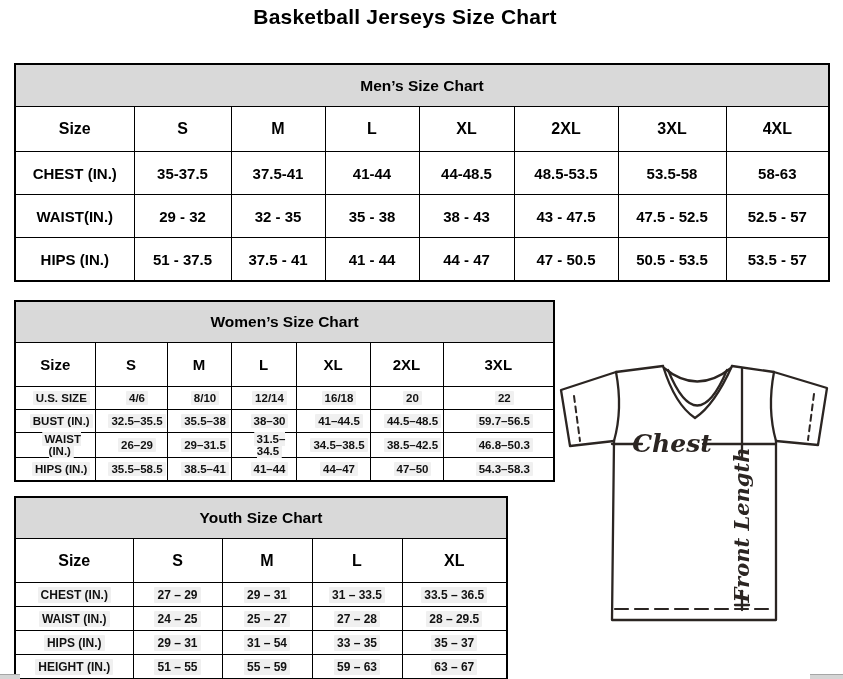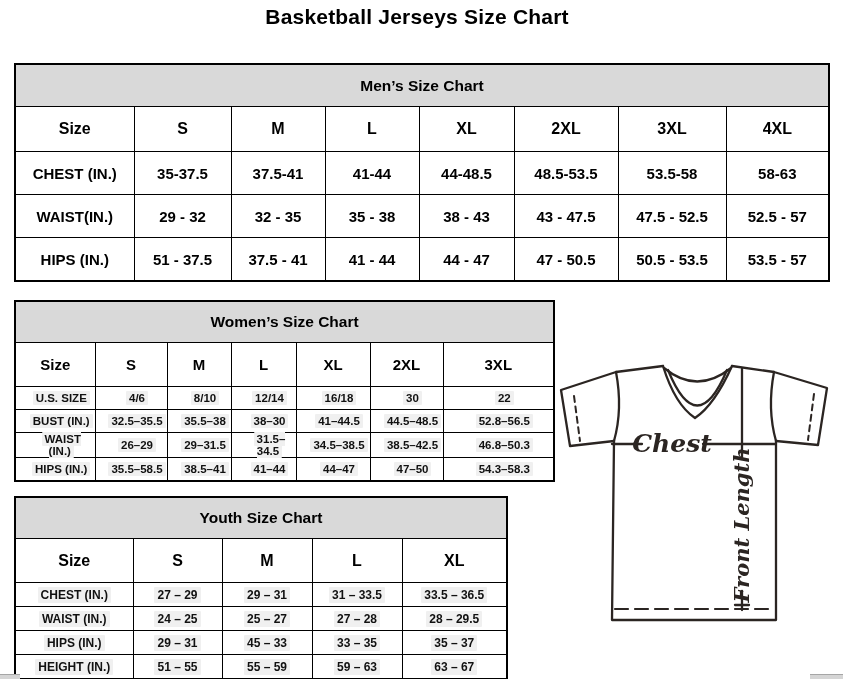--- a/index.html
+++ b/index.html
@@ -2,21 +2,21 @@
 <html><head>
 <meta charset="utf-8">
 <style>
   html,body{margin:0;padding:0;background:#fff;}
   .stage{
     position:relative;width:843px;height:679px;background:#ffffff;overflow:hidden;
     font-family:"Liberation Sans","DejaVu Sans",sans-serif;color:#000;
   }
   .page-title{
     position:absolute;top:5px;left:0;width:810px;text-align:center;
-    font-size:21px;font-weight:bold;letter-spacing:0.2px;padding-left:12px;
+    font-size:21px;font-weight:bold;letter-spacing:0.2px;
   }
   table.sz{
     position:absolute;border-collapse:collapse;table-layout:fixed;
     border:2px solid #000;background:#fff;
   }
   table.sz td{border:1px solid #000;text-align:center;vertical-align:middle;padding:0;}
   td.chart-head{background:#d9d9d9;font-weight:bold;font-size:15.5px;}
   .men{left:14px;top:63px;width:814px;}
   .men .head-row td{height:41px;}
   .men .size-row td{height:44px;font-size:16px;font-weight:bold;}
@@ -122,31 +122,31 @@
       <td>XL</td>
       <td>2XL</td>
       <td>3XL</td>
     </tr>
     <tr class="data-row">
       <td><span class="hl">U.S. SIZE</span></td>
       <td><span class="hl">4/6</span></td>
       <td><span class="hl">8/10</span></td>
       <td><span class="hl">12/14</span></td>
       <td><span class="hl">16/18</span></td>
-      <td><span class="hl">30</span></td>
+      <td><span class="hl">20</span></td>
       <td><span class="hl">22</span></td>
     </tr>
     <tr class="data-row">
       <td><span class="hl">BUST (IN.)</span></td>
       <td><span class="hl">32.5–35.5</span></td>
       <td><span class="hl">35.5–38</span></td>
       <td><span class="hl">38–30</span></td>
       <td><span class="hl">41–44.5</span></td>
       <td><span class="hl">44.5–48.5</span></td>
-      <td><span class="hl">52.8–56.5</span></td>
+      <td><span class="hl">59.7–56.5</span></td>
     </tr>
     <tr class="data-row">
       <td><span class="hl">WAIST (IN.)</span></td>
       <td><span class="hl">26–29</span></td>
       <td><span class="hl">29–31.5</span></td>
       <td><span class="hl">31.5–34.5</span></td>
       <td><span class="hl">34.5–38.5</span></td>
       <td><span class="hl">38.5–42.5</span></td>
       <td><span class="hl">46.8–50.3</span></td>
     </tr>
@@ -191,21 +191,21 @@
     <tr class="data-row">
       <td><span class="hl">WAIST (IN.)</span></td>
       <td><span class="hl">24 – 25</span></td>
       <td><span class="hl">25 – 27</span></td>
       <td><span class="hl">27 – 28</span></td>
       <td><span class="hl">28 – 29.5</span></td>
     </tr>
     <tr class="data-row">
       <td><span class="hl">HIPS (IN.)</span></td>
       <td><span class="hl">29 – 31</span></td>
-      <td><span class="hl">45 – 33</span></td>
+      <td><span class="hl">31 – 54</span></td>
       <td><span class="hl">33 – 35</span></td>
       <td><span class="hl">35 – 37</span></td>
     </tr>
     <tr class="data-row">
       <td><span class="hl">HEIGHT (IN.)</span></td>
       <td><span class="hl">51 – 55</span></td>
       <td><span class="hl">55 – 59</span></td>
       <td><span class="hl">59 – 63</span></td>
       <td><span class="hl">63 – 67</span></td>
     </tr>

